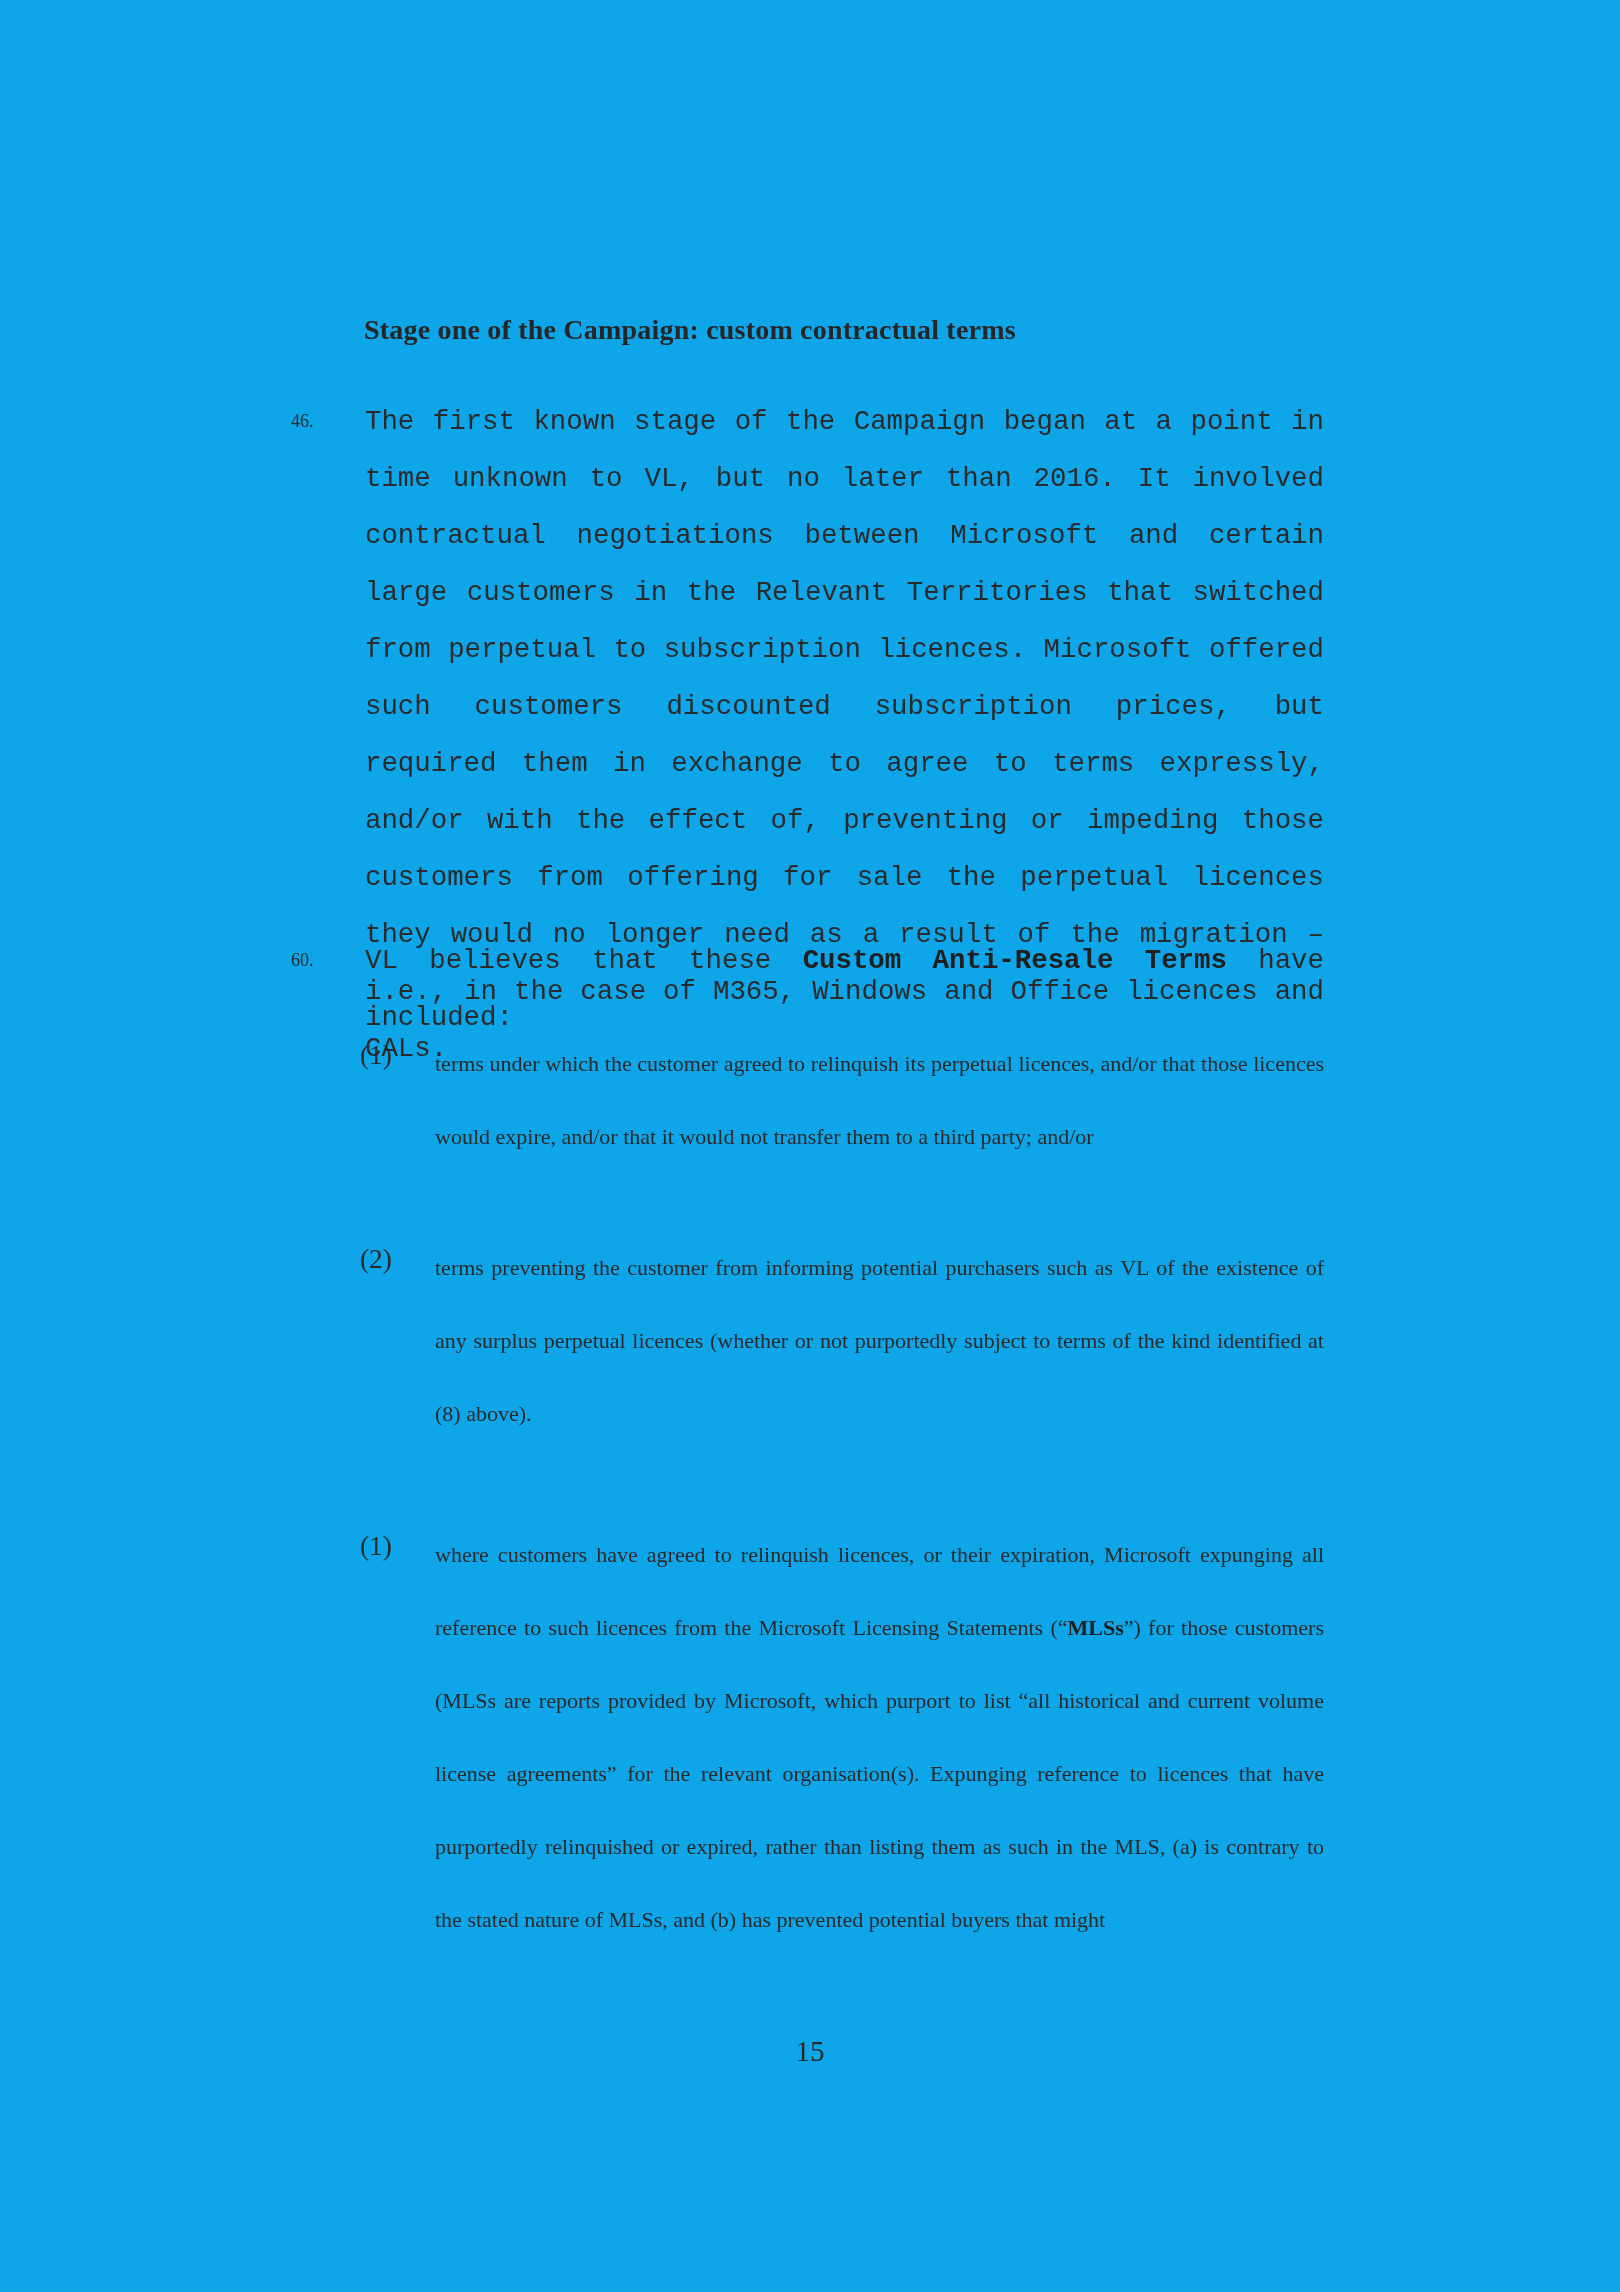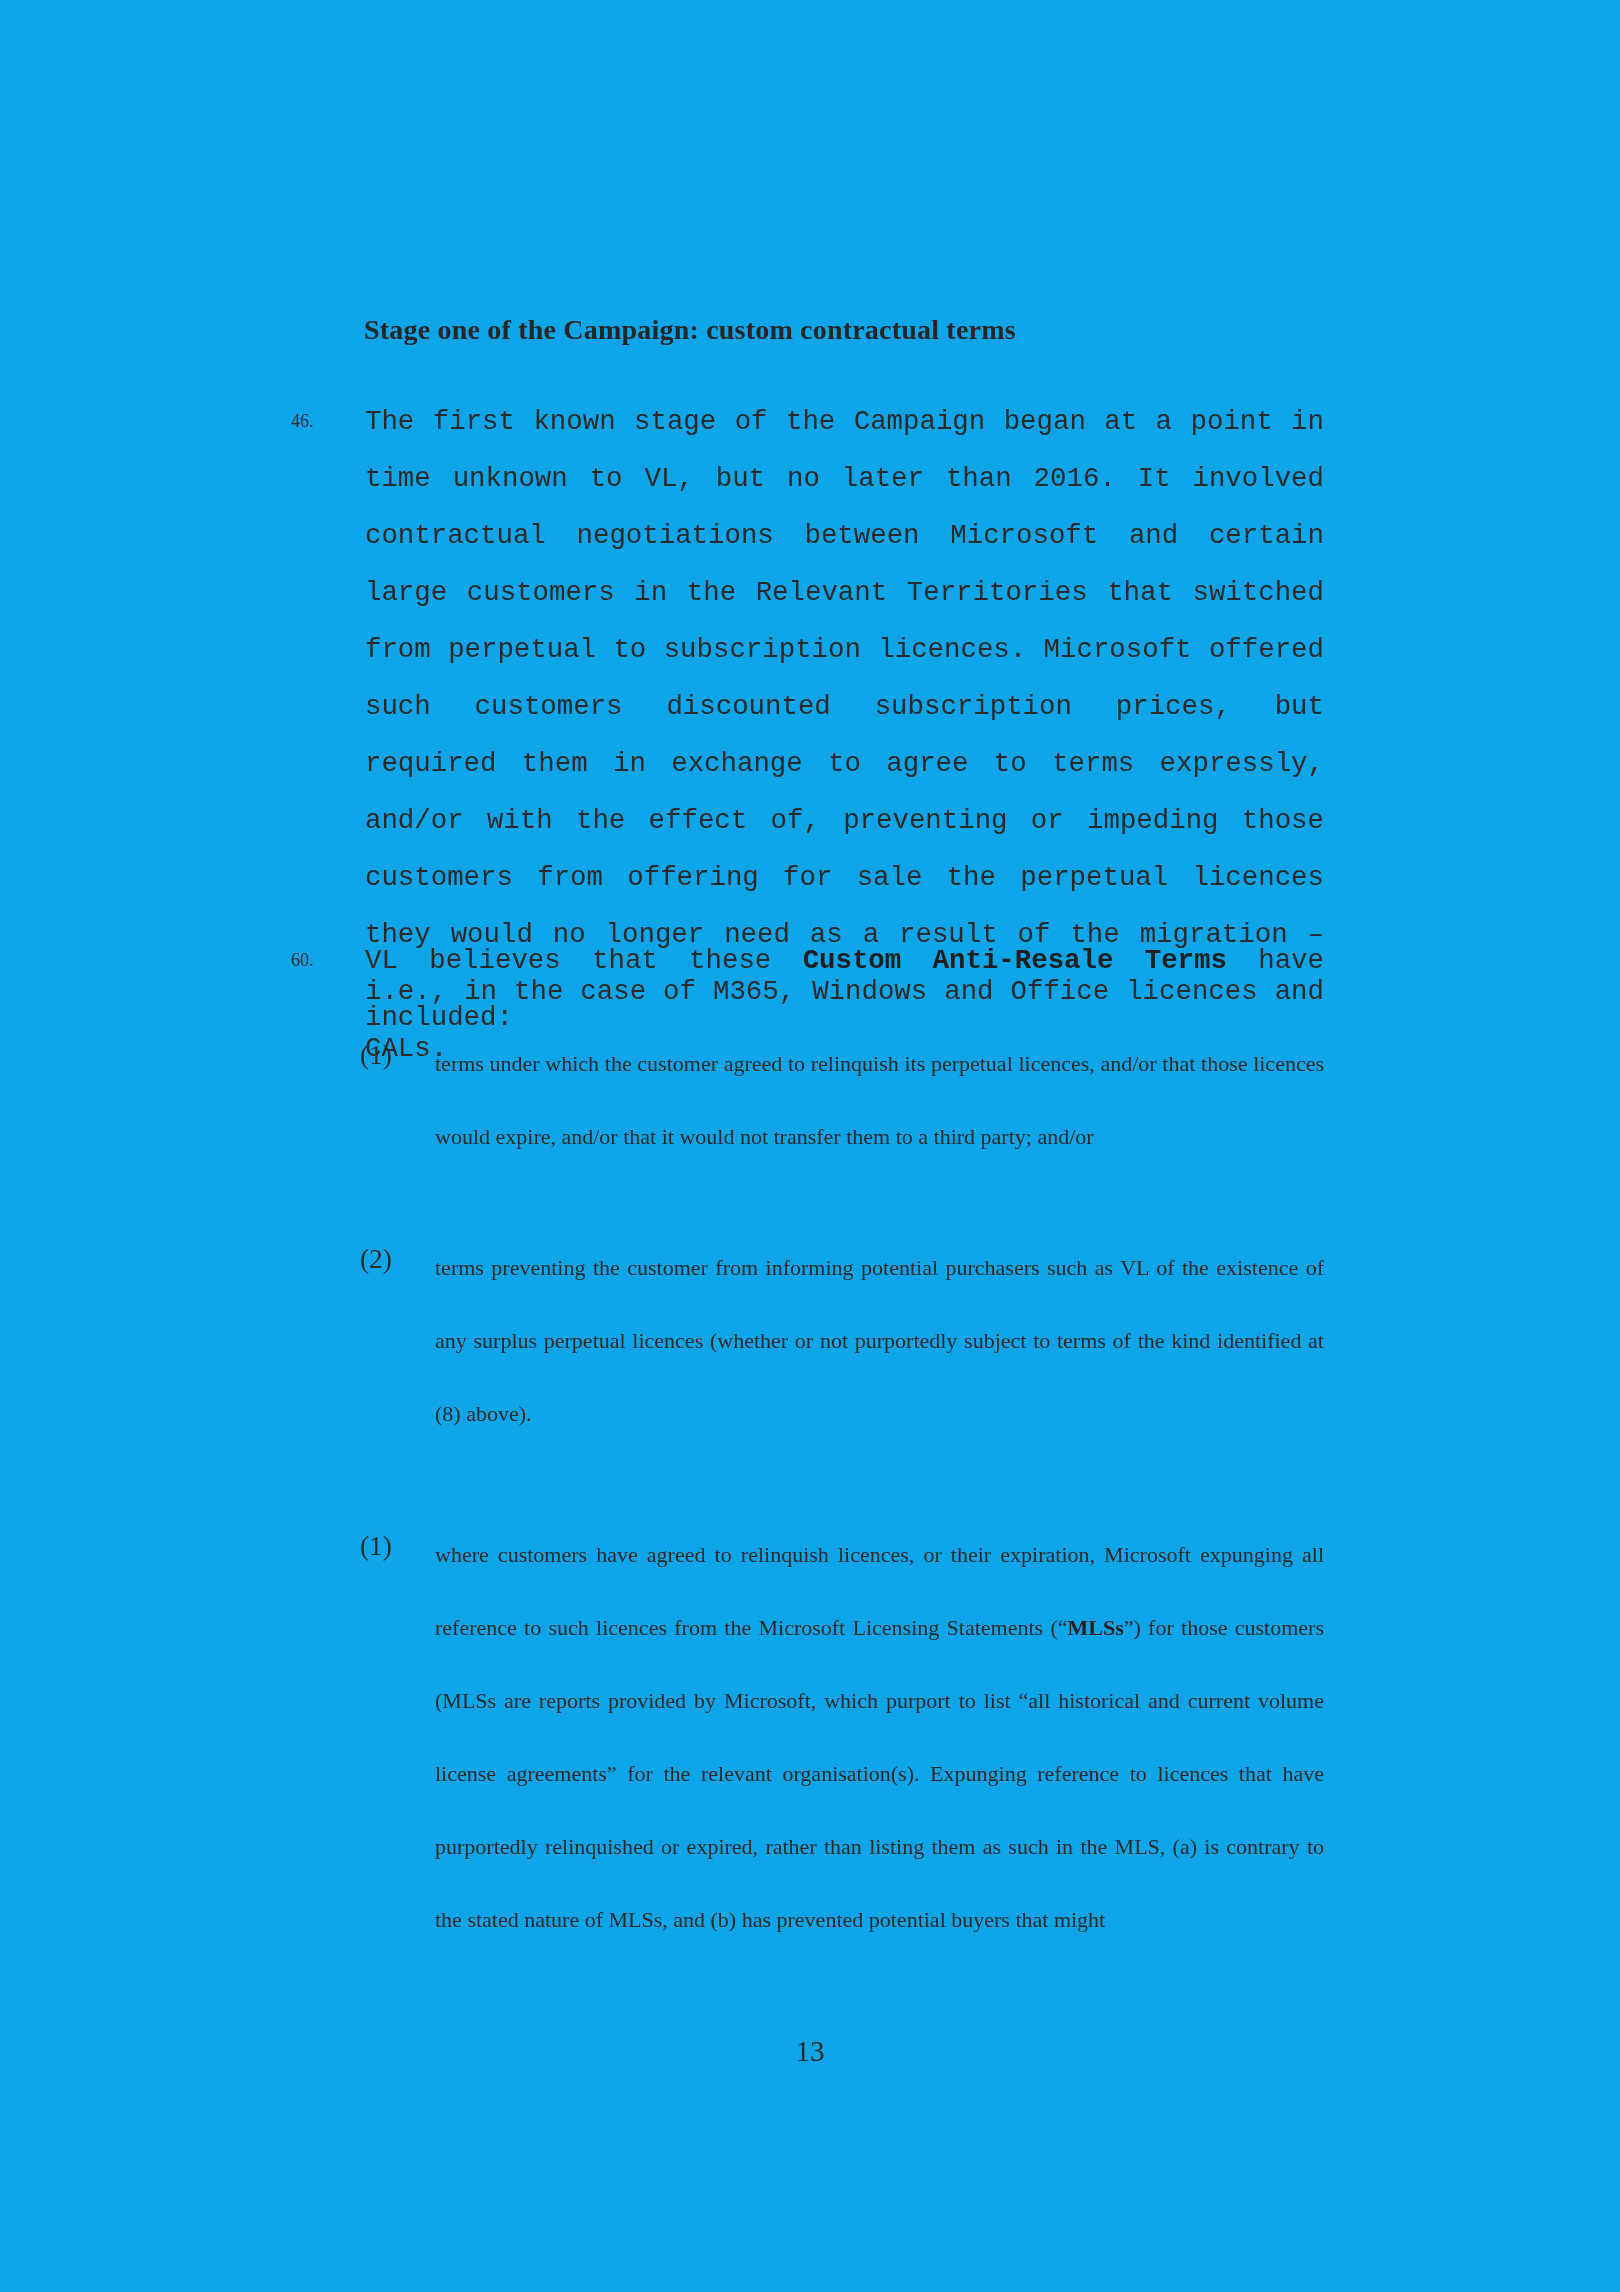--- a/index.html
+++ b/index.html
@@ -107,16 +107,16 @@
     <span class="num">(2)</span>
     <div class="body">terms preventing the customer from informing potential purchasers such as VL of the existence of any surplus perpetual licences (whether or not purportedly subject to terms of the kind identified at (8) above).</div>
   </div>
 
 
   <div class="sub" style="top:1518px;">
     <span class="num">(1)</span>
     <div class="body"><span>where customers have agreed to relinquish licences, or their expiration, Microsoft expunging all reference to such licences from the Microsoft Licensing Statements (“</span><b>MLSs</b><span>”) for those customers (MLSs are reports provided by Microsoft, which purport to list “all historical and current volume license agreements” for the relevant organisation(s). Expunging reference to licences that have purportedly relinquished or expired, rather than listing them as such in the MLS, (a) is contrary to the stated nature of MLSs, and (b) has prevented potential buyers that might</span></div>
   </div>
 
-  <div class="page-number">13</div>
+  <div class="page-number">15</div>
 
 </div>
 
 
 </body></html>

